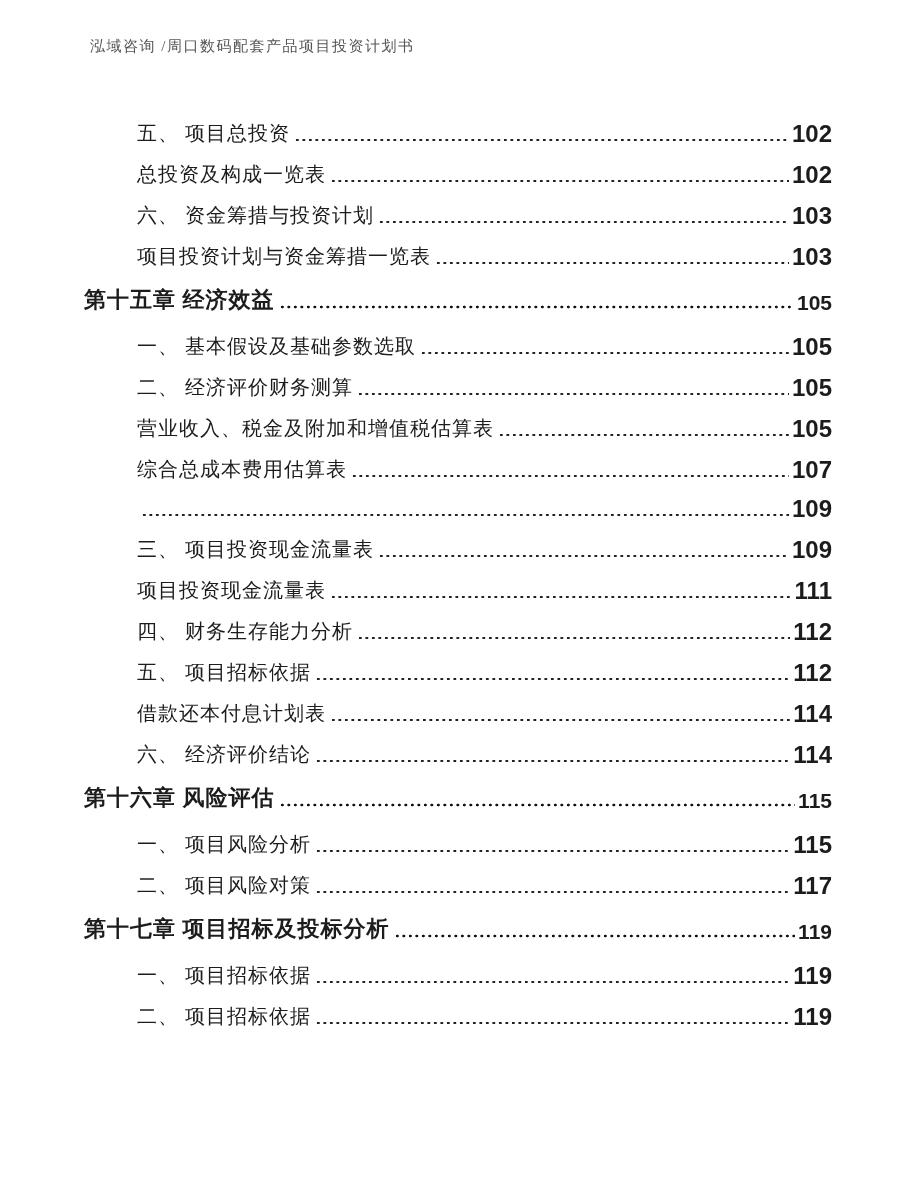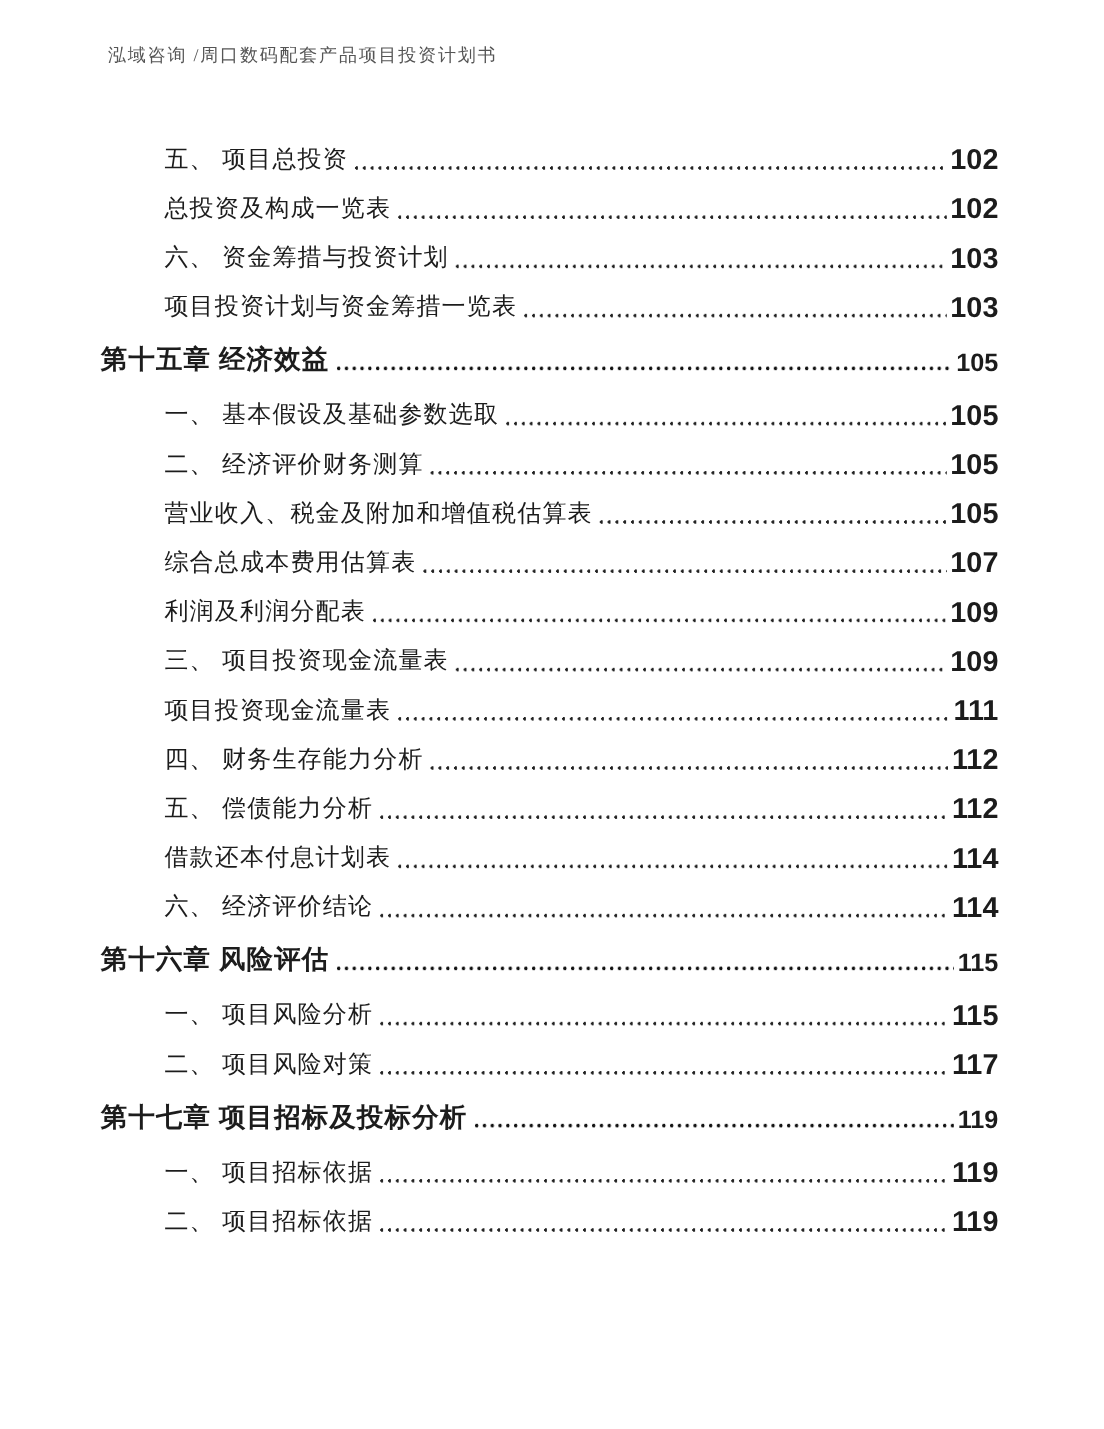--- a/index.html
+++ b/index.html
@@ -133,21 +133,20 @@
     <span class="page">105</span>
   </div>
 
   <div class="toc-row row-table">
     <span class="label">综合总成本费用估算表</span>
     <span class="leader"></span>
     <span class="page">107</span>
   </div>
 
   <div class="toc-row row-table">
-    <span class="label">利润及利润分配表</span>
     <span class="leader"></span>
     <span class="page">109</span>
   </div>
 
   <div class="toc-row row-section">
     <span class="label">三、 项目投资现金流量表</span>
     <span class="leader"></span>
     <span class="page">109</span>
   </div>
 
@@ -157,21 +156,21 @@
     <span class="page">111</span>
   </div>
 
   <div class="toc-row row-section">
     <span class="label">四、 财务生存能力分析</span>
     <span class="leader"></span>
     <span class="page">112</span>
   </div>
 
   <div class="toc-row row-section">
-    <span class="label">五、 偿债能力分析</span>
+    <span class="label">五、 项目招标依据</span>
     <span class="leader"></span>
     <span class="page">112</span>
   </div>
 
   <div class="toc-row row-table">
     <span class="label">借款还本付息计划表</span>
     <span class="leader"></span>
     <span class="page">114</span>
   </div>
 

